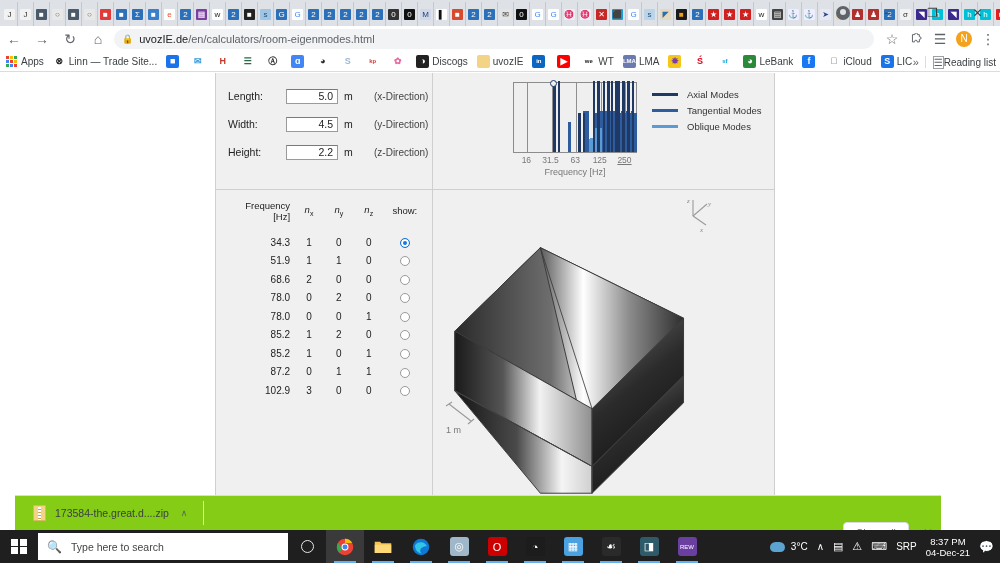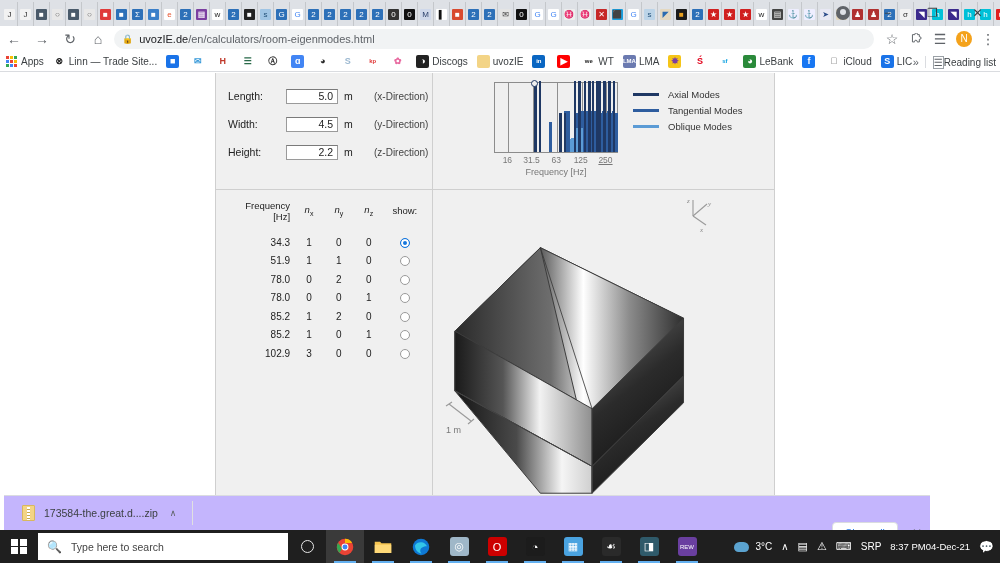--- a/index.html
+++ b/index.html
@@ -103,21 +103,21 @@
     position: absolute; left: 0; top: 73px; width: 1000px; height: 422px;
     background: #ffffff; overflow: hidden;
   }
   #calc {
     position: absolute; left: 215px; top: 0px;
     width: 560px; height: 422px;
     background: #f0f0f0;
     border-left: 1px solid #cfcfcf; border-right: 1px solid #cfcfcf;
     display: flex; flex-direction: column;
   }
-  .calc-top { display: flex; height: 118px; border-bottom: 1px solid #cfcfcf; }
+  .calc-top { display: flex; height: 118px; border-bottom: 1px solid #cfcfcf; gap: 19px; }
   .calc-bot { display: flex; flex: 1; }
 
   
   .dims { width: 217px; border-right: 1px solid #cfcfcf; padding: 13px 0 0 12px; }
   .dimrow { display: flex; align-items: center; height: 20px; margin-bottom: 8px; }
   .dimlabel { width: 58px; font-size: 10.5px; color: #222; }
   .dimfield {
     width: 52px; height: 15px; background: #fff;
     border: 1px solid #9a9a9a; border-top-color: #7a7a7a;
     text-align: right; font-size: 10.5px; color: #222;
@@ -176,22 +176,22 @@
   }
   sub { font-size: 7px; }
 
   
   .view3d { flex: 1; position: relative; background: #f0f0f0; }
   .axisind { position: absolute; right: 58px; top: 4px; width: 40px; height: 40px; }
   .scalebar { position: absolute; left: 11px; bottom: 60px; width: 48px; height: 34px; }
 
   
   #shelf {
-    position: absolute; left: 4px; top: 495px; width: 926px; height: 35px;
-    background: #c4b5fd; border-top: 1px solid #dadce0;
+    position: absolute; left: 15px; top: 495px; width: 926px; height: 35px;
+    background: #84cc16; border-top: 1px solid #dadce0;
     display: flex; align-items: center;
   }
   .dlitem {
     display: flex; align-items: center; height: 26px; margin-left: 12px;
     padding: 0 6px; border-radius: 4px; font-size: 10.5px; color: #3c4043;
   }
   .zipico {
     width: 13px; height: 16px; background: #f3d486;
     border: 1px solid #d8b85e; border-radius: 1px;
     margin-right: 9px; position: relative;
@@ -714,20 +714,27 @@
                 <td class="sh"><span class="radio on"></span></td>
               </tr>
               <tr>
                 <td class="fq">51.9</td>
                 <td class="nc">1</td>
                 <td class="nc">1</td>
                 <td class="nc">0</td>
                 <td class="sh"><span class="radio"></span></td>
               </tr>
               <tr>
+                <td class="fq">68.6</td>
+                <td class="nc">2</td>
+                <td class="nc">0</td>
+                <td class="nc">0</td>
+                <td class="sh"><span class="radio"></span></td>
+              </tr>
+              <tr>
                 <td class="fq">78.0</td>
                 <td class="nc">0</td>
                 <td class="nc">2</td>
                 <td class="nc">0</td>
                 <td class="sh"><span class="radio"></span></td>
               </tr>
               <tr>
                 <td class="fq">78.0</td>
                 <td class="nc">0</td>
                 <td class="nc">0</td>
@@ -738,20 +745,27 @@
                 <td class="fq">85.2</td>
                 <td class="nc">1</td>
                 <td class="nc">2</td>
                 <td class="nc">0</td>
                 <td class="sh"><span class="radio"></span></td>
               </tr>
               <tr>
                 <td class="fq">85.2</td>
                 <td class="nc">1</td>
                 <td class="nc">0</td>
+                <td class="nc">1</td>
+                <td class="sh"><span class="radio"></span></td>
+              </tr>
+              <tr>
+                <td class="fq">87.2</td>
+                <td class="nc">0</td>
+                <td class="nc">1</td>
                 <td class="nc">1</td>
                 <td class="sh"><span class="radio"></span></td>
               </tr>
               <tr>
                 <td class="fq">102.9</td>
                 <td class="nc">3</td>
                 <td class="nc">0</td>
                 <td class="nc">0</td>
                 <td class="sh"><span class="radio"></span></td>
               </tr>
@@ -921,19 +935,19 @@
   <div class="tray">
     <div>
       <span class="cloudic" style="margin-right:6px;"></span>
       <span>3°C</span>
     </div>
     <div>∧</div>
     <div style="font-size:11px;">▤</div>
     <div style="font-size:11px;">⚠</div>
     <div style="font-size:11px;">⌨</div>
     <div>SRP</div>
-    <div class="clock" style="">
+    <div class="clock" style="flex-direction:column;">
       <span>8:37 PM</span>
       <span>04-Dec-21</span>
     </div>
     <div style="font-size:12px;">💬</div>
   </div>
 </div>
 
 </body></html>

